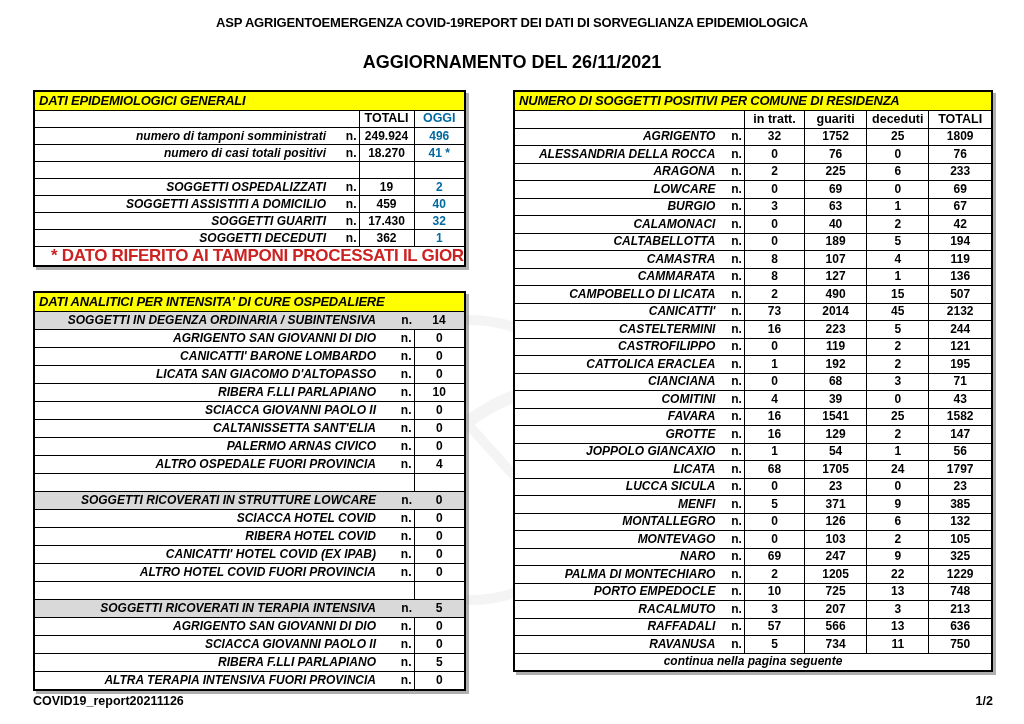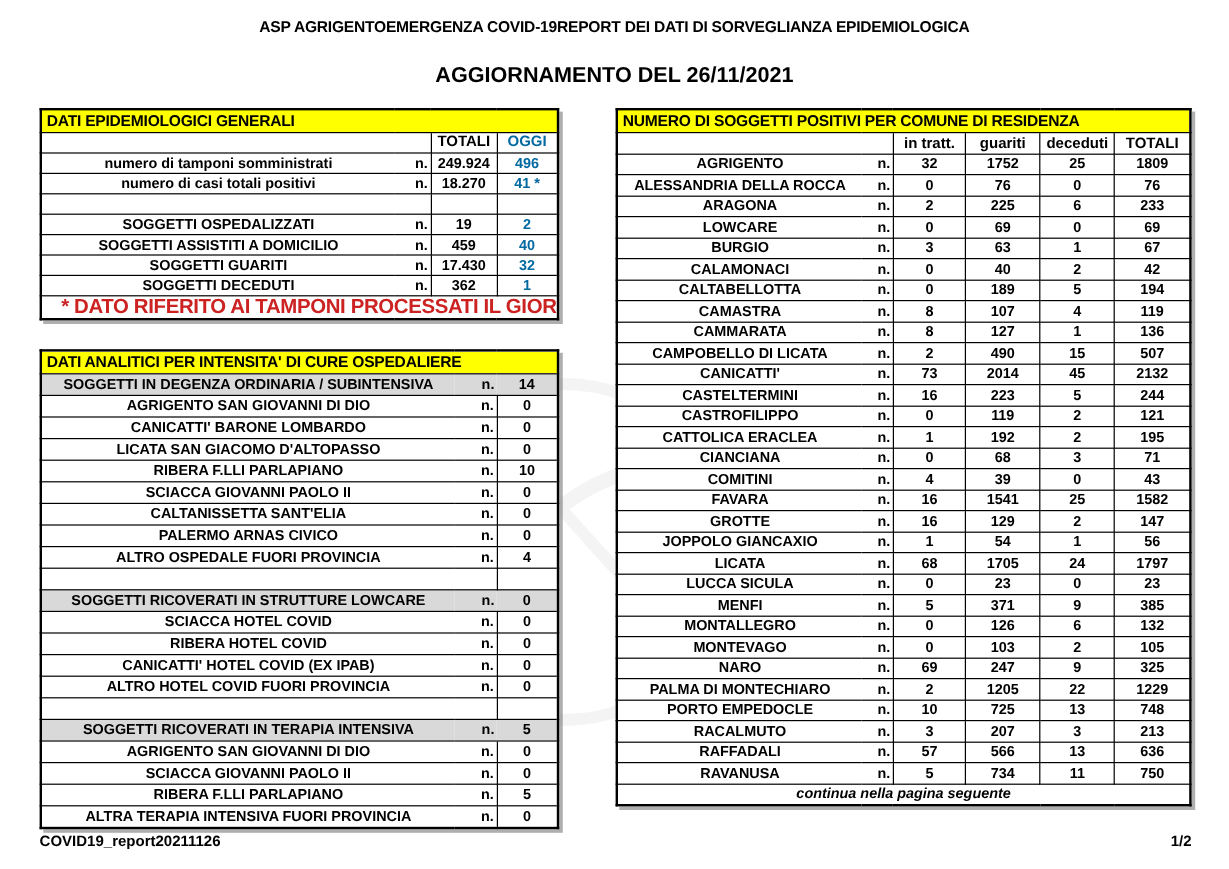--- a/index.html
+++ b/index.html
@@ -29,23 +29,23 @@
   table.general { margin-bottom:24px; }
   .tbl td {
     border:1px solid #000; font-size:12px; padding:0 3px;
     height:16px; line-height:1.05; overflow:hidden; white-space:nowrap;
     font-weight:bold;
   }
   .hosp td { height:17px; }
   .comuni td { height:16.5px; }
   td.title {
     background:#ffff00; text-align:left; font-size:13px; height:18px;
-    padding-left:4px; letter-spacing:-0.2px;
-  }
-  td.lbl { text-align:center; border-right:none; }
+    padding-left:4px; letter-spacing:-0.2px;font-style:italic;
+  }
+  td.lbl { text-align:right; border-right:none;font-style:italic; }
   td.n   { text-align:right; border-left:none; padding-right:2px; }
   td.val { text-align:center; }
   td.hdr { text-align:center; font-size:12.5px; }
   .red   { color:#0369a1; }
   tr.sub td { background:#d9d9d9; }
   tr.sub td.n   { border-right:none; }
   tr.sub td.val { border-left:none; }
   td.foot {
     color:#cc2222; text-align:center; font-size:17px; height:15px;
     letter-spacing:-0.3px; padding-left:16px;

